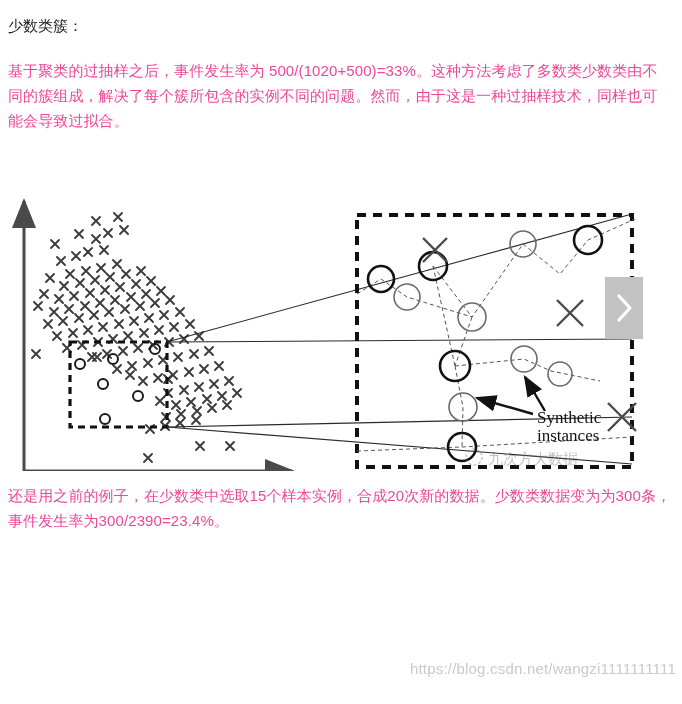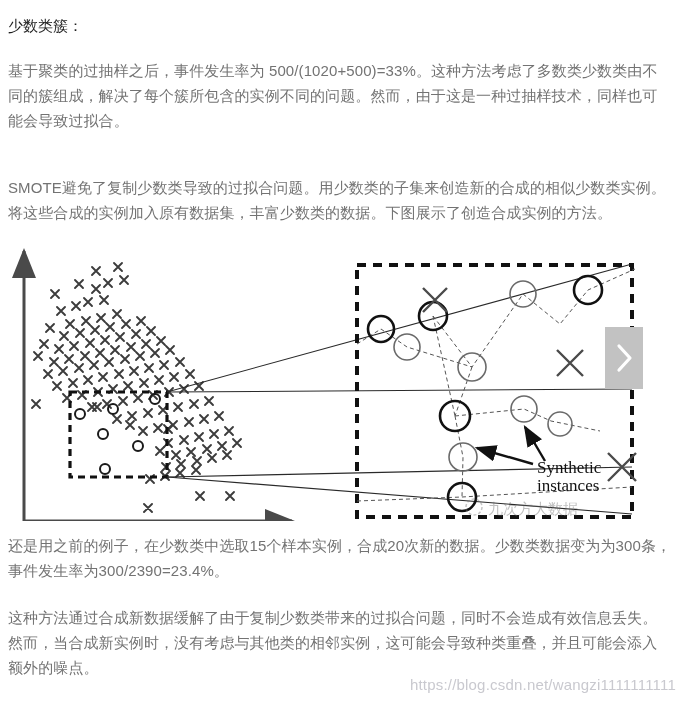--- a/index.html
+++ b/index.html
@@ -18,21 +18,21 @@
   .article {
     position: relative;
     width: 682px;
     height: 495px;
     box-sizing: border-box;
     padding: 0;
   }
   .para {
     font-size: 15px;
     line-height: 25px;
-    color: #737373;
+    color: #ec4899;
     margin: 0;
     padding: 0 10px 0 8px;
     letter-spacing: 0.1px;
     text-align: left;
     word-break: break-all;
   }
   .heading {
     font-size: 15px;
     line-height: 24px;
     color: #1f1f1f;
@@ -64,21 +64,21 @@
     display: flex;
     align-items: center;
     justify-content: center;
     z-index: 5;
   }
   .next-btn svg { display:block; }
 
   .csdn-watermark {
     position: absolute;
     right: 6px;
-    top: 676px;
+    top: 660px;
     font-size: 15px;
     color: #c9c9cf;
     letter-spacing: 0.2px;
     font-family: "Liberation Sans", sans-serif;
     white-space: nowrap;
     z-index: 4;
     pointer-events: none;
   }
   .serif { font-family: "Liberation Serif", "DejaVu Serif", serif; }
 </style>
@@ -93,21 +93,20 @@
 
   <div class="gap-m"></div>
 
   <p class="para">基于聚类的过抽样之后，事件发生率为 500/(1020+500)=33%。这种方法考虑了多数类少数类由不同的簇组成，解决了每个簇所包含的实例不同的问题。然而，由于这是一种过抽样技术，同样也可能会导致过拟合。</p>
 
   <div class="gap-l"></div>
 
 
   <div class="gap-m"></div>
 
-  <p class="para">SMOTE避免了复制少数类导致的过拟合问题。用少数类的子集来创造新的合成的相似少数类实例。将这些合成的实例加入原有数据集，丰富少数类的数据。下图展示了创造合成实例的方法。</p>
 
   <div class="gap-s"></div>
 
   <div class="figure-wrap">
     <svg width="682" height="282" viewBox="0 0 682 282">
       <defs>
         <marker id="arrowAxis" markerWidth="10" markerHeight="8" refX="9" refY="4" orient="auto">
           <path d="M0,0 L10,4 L0,8 z" fill="#4a4a4a"></path>
         </marker>
         <marker id="arrowBlack" markerWidth="9" markerHeight="7" refX="8" refY="3.5" orient="auto">
@@ -546,17 +545,16 @@
       </svg>
     </div>
   </div>
 
   <div class="gap-s"></div>
 
   <p class="para">还是用之前的例子，在少数类中选取15个样本实例，合成20次新的数据。少数类数据变为为300条，事件发生率为300/2390=23.4%。</p>
 
   <div class="gap-l"></div>
 
-  <p class="para">这种方法通过合成新数据缓解了由于复制少数类带来的过拟合问题，同时不会造成有效信息丢失。然而，当合成新实例时，没有考虑与其他类的相邻实例，这可能会导致种类重叠，并且可能会添入额外的噪点。</p>
 
   <div class="csdn-watermark">https://blog.csdn.net/wangzi1111111111</div>
 
 </div>
 
 </body></html>

